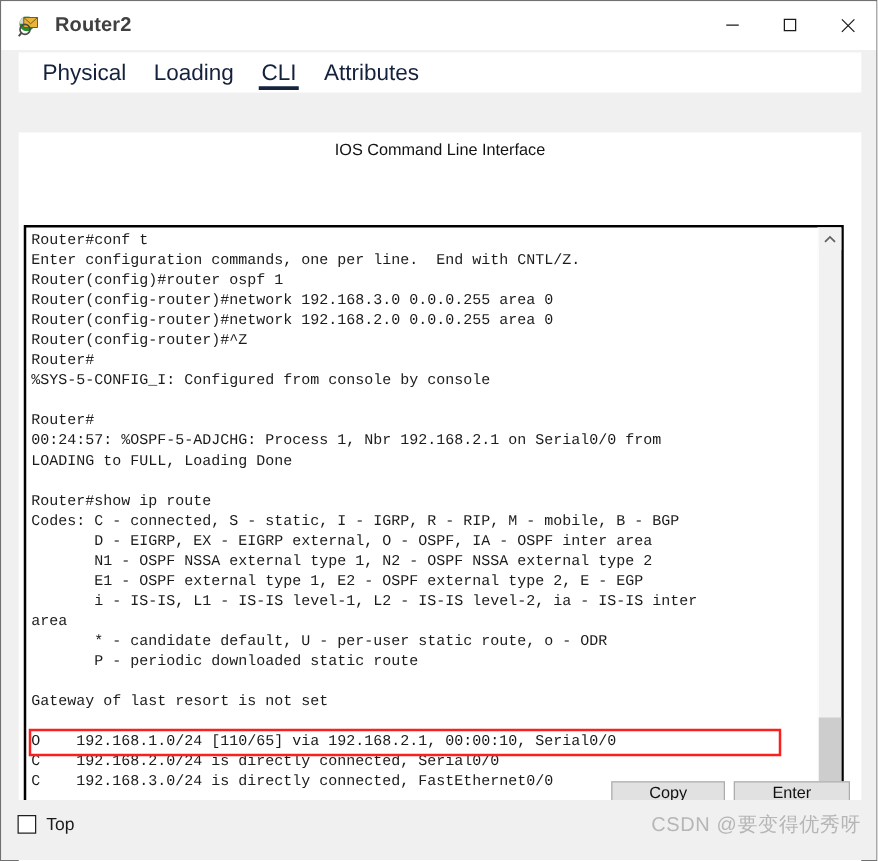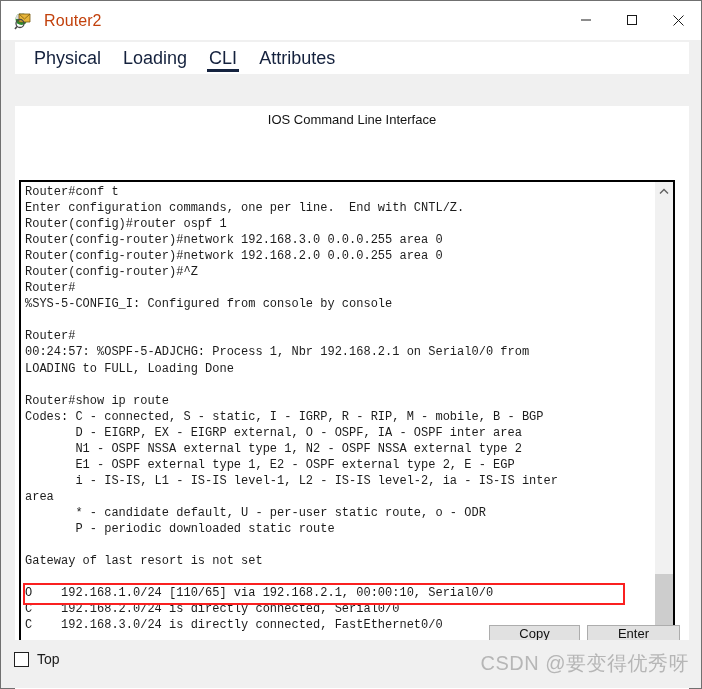--- a/index.html
+++ b/index.html
@@ -38,22 +38,23 @@
   }
   #app-icon {
     width: 20px; height: 20px;
     margin-left: 13px;
     position: relative;
     flex: 0 0 auto;
   }
   #title-text {
     margin-left: 10px;
     font-size: 16px;
-    color: #c2410c;
+    color: #404040;
     letter-spacing: 0.1px;
+    font-weight: bold;
   }
   .wbtn {
     width: 46px;
     height: 38px;
     display: flex;
     align-items: center;
     justify-content: center;
     flex: 0 0 auto;
   }
   #winctrl { position: absolute; right: 0; top: 0; display: flex; }
@@ -228,21 +229,21 @@
   }
   #top-label {
     margin-left: 8px;
     font-size: 14px;
     color: #1a1a1a;
   }
   #watermark {
     position: absolute;
     right: 12px;
     top: 10px;
-    font-size: 20px;
+    font-size: 16px;
     color: #b6b6b6;
     letter-spacing: 0.5px;
     white-space: nowrap;
   }
 </style>
 </head>
 <body>
 
 <div id="window">
 

